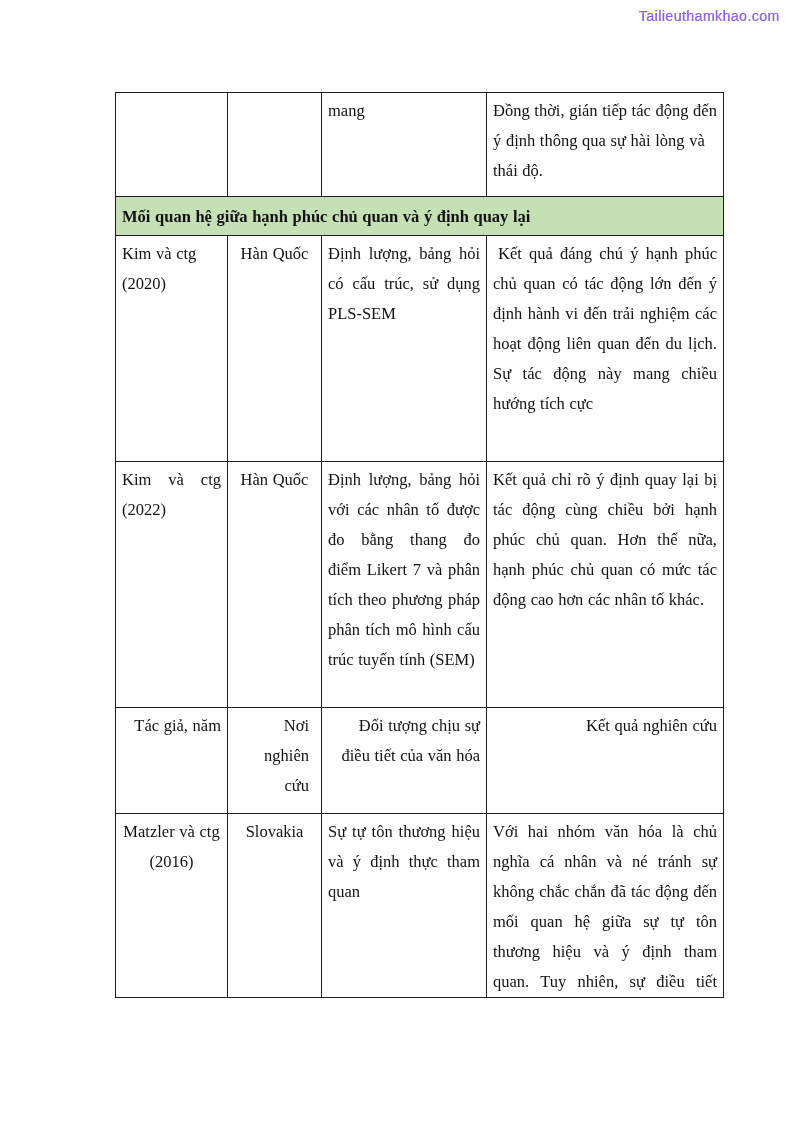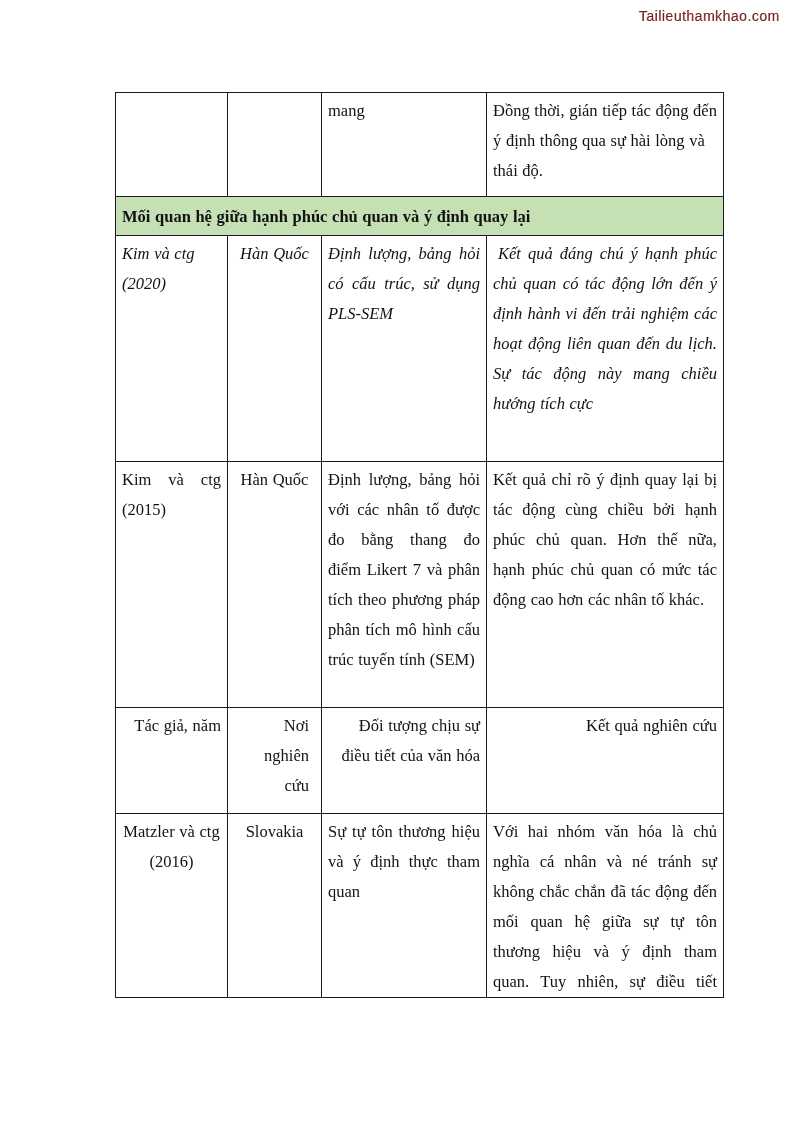--- a/index.html
+++ b/index.html
@@ -12,21 +12,21 @@
     font-family: "Liberation Serif", "DejaVu Serif", serif;
     color: #121212;
     overflow: hidden;
   }
   .watermark {
     position: absolute;
     top: 8px;
     right: 14px;
     font-family: "Liberation Sans", "DejaVu Sans", sans-serif;
     font-size: 14px;
-    color: #7f1d1d;
+    color: #8b5cf6;
     text-shadow: 1px 1px 0 #ffffff, -0.5px -0.5px 0 #a8a8a8;
     letter-spacing: 0.5px;
   }
   table.doc-table {
     position: absolute;
     left: 115px;
     top: 92px;
     width: 608px;
     border-collapse: collapse;
     table-layout: fixed;
@@ -37,21 +37,21 @@
   .doc-table col.c4 { width: 237px; }
   .doc-table td {
     border: 1px solid #1c1c1c;
     vertical-align: top;
     padding: 3px 6px 0 6px;
     font-size: 16.5px;
     line-height: 30px;
     word-spacing: 0.5px;
   }
   tr.h-cont   { height: 104px; }
-  tr.h-2020   { height: 226px; font-style: italic; }
+  tr.h-2020   { height: 226px; }
   tr.h-2015   { height: 246px; }
   tr.h-head   { height: 106px; }
   tr.h-matz   { height: 177px; }
   td.band {
     background: #c5e0b4;
     font-weight: bold;
     padding: 5px 6px 4px 6px;
     line-height: 29px;
   }
   tr.h-head td { font-weight: normal; text-align: right; }
@@ -89,21 +89,21 @@
       </tr>
 
       <tr class="h-2020">
         <td>Kim và ctg (2020)</td>
         <td class="center">Hàn Quốc</td>
         <td class="just">Định lượng, bảng hỏi có cấu trúc, sử dụng PLS-SEM</td>
         <td class="just indent1">Kết quả đáng chú ý hạnh phúc chủ quan có tác động lớn đến ý định hành vi đến trải nghiệm các hoạt động liên quan đến du lịch. Sự tác động này mang chiều hướng tích cực</td>
       </tr>
 
       <tr class="h-2015">
-        <td class="just">Kim và ctg (2015)</td>
+        <td class="just">Kim và ctg (2022)</td>
         <td class="center">Hàn Quốc</td>
         <td class="just">Định lượng, bảng hỏi với các nhân tố được đo bằng thang đo điểm Likert 7 và phân tích theo phương pháp phân tích mô hình cấu trúc tuyến tính (SEM)</td>
         <td class="just">Kết quả chỉ rõ ý định quay lại bị tác động cùng chiều bởi hạnh phúc chủ quan. Hơn thế nữa, hạnh phúc chủ quan có mức tác động cao hơn các nhân tố khác.</td>
       </tr>
 
 
       <tr class="h-head">
         <td>Tác giả, năm</td>
         <td class="pad-narrow">Nơi nghiên cứu</td>
         <td>Đối tượng chịu sự điều tiết của văn hóa</td>

